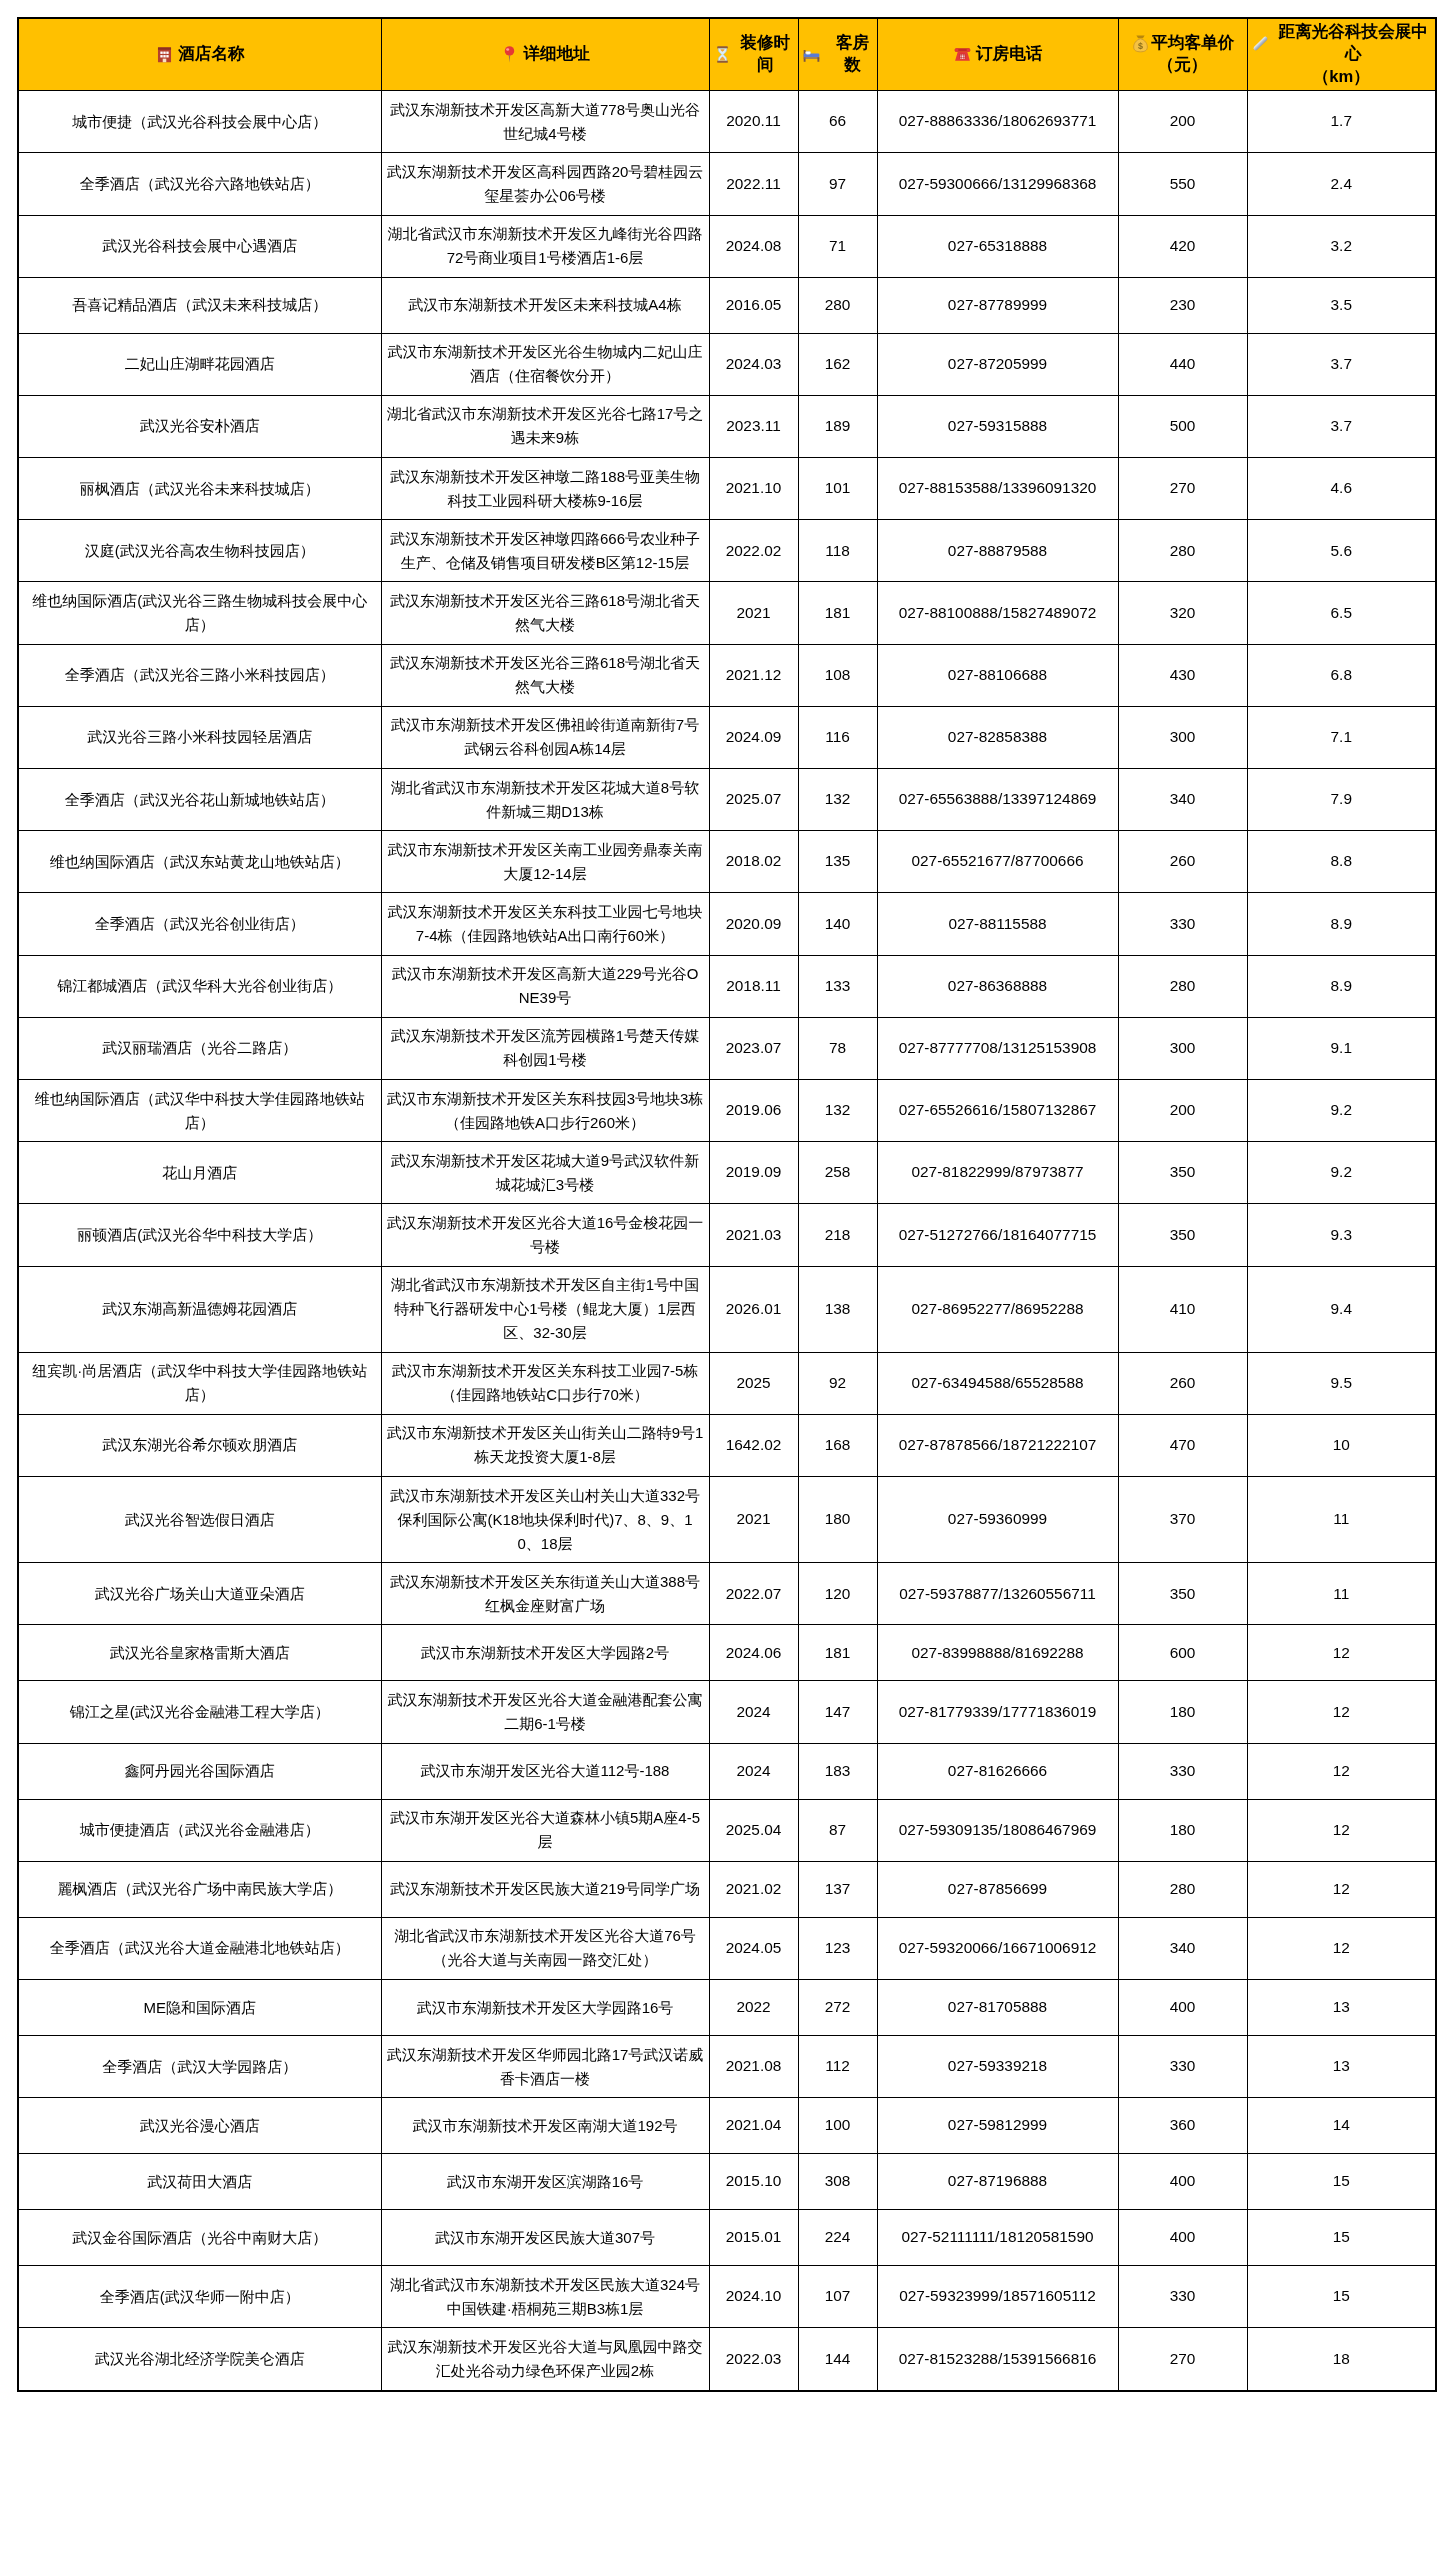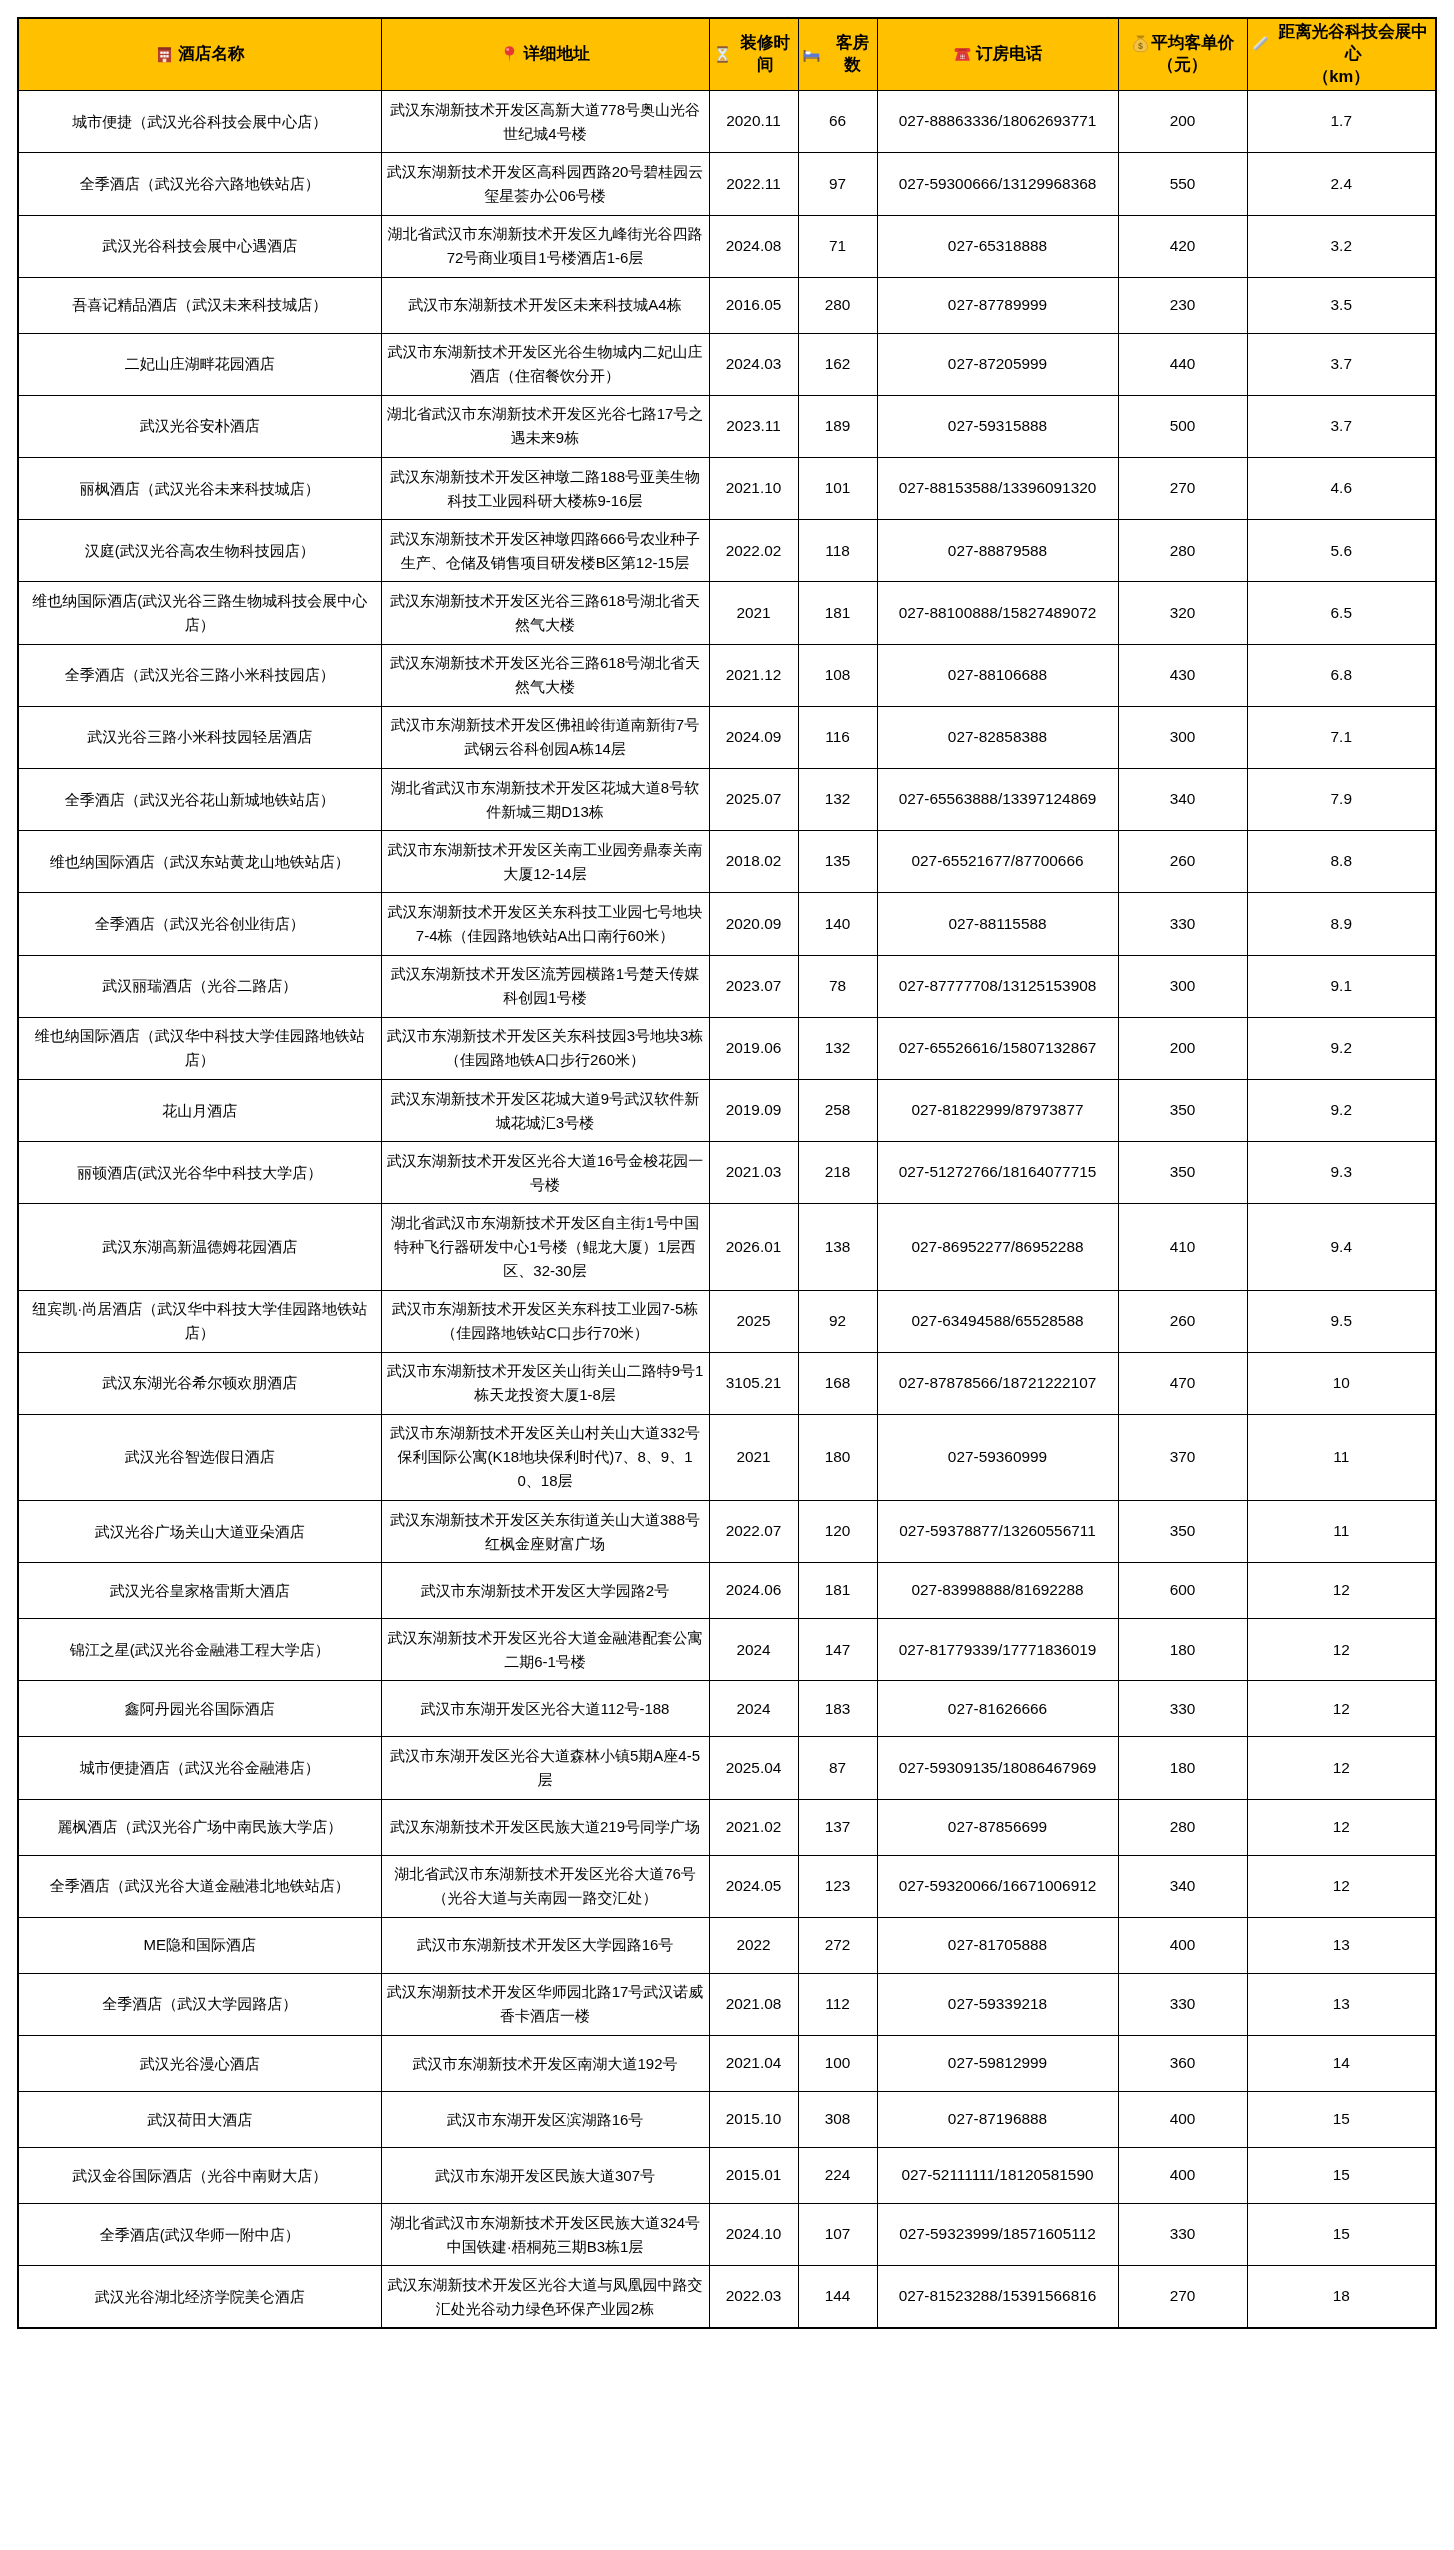--- a/index.html
+++ b/index.html
@@ -281,20 +281,29 @@
         <tr>
           <td>全季酒店（武汉光谷创业街店）</td>
           <td>武汉东湖新技术开发区关东科技工业园七号地块7-4栋（佳园路地铁站A出口南行60米）</td>
           <td class="num">2020.09</td>
           <td class="num">140</td>
           <td class="num">027-88115588</td>
           <td class="num">330</td>
           <td class="num">8.9</td>
         </tr>
         <tr>
+          <td>锦江都城酒店（武汉华科大光谷创业街店）</td>
+          <td>武汉市东湖新技术开发区高新大道229号光谷ONE39号</td>
+          <td class="num">2018.11</td>
+          <td class="num">133</td>
+          <td class="num">027-86368888</td>
+          <td class="num">280</td>
+          <td class="num">8.9</td>
+        </tr>
+        <tr>
           <td>武汉丽瑞酒店（光谷二路店）</td>
           <td>武汉东湖新技术开发区流芳园横路1号楚天传媒科创园1号楼</td>
           <td class="num">2023.07</td>
           <td class="num">78</td>
           <td class="num">027-87777708/13125153908</td>
           <td class="num">300</td>
           <td class="num">9.1</td>
         </tr>
         <tr>
           <td>维也纳国际酒店（武汉华中科技大学佳园路地铁站店）</td>
@@ -337,21 +346,21 @@
           <td>武汉市东湖新技术开发区关东科技工业园7-5栋（佳园路地铁站C口步行70米）</td>
           <td class="num">2025</td>
           <td class="num">92</td>
           <td class="num">027-63494588/65528588</td>
           <td class="num">260</td>
           <td class="num">9.5</td>
         </tr>
         <tr>
           <td>武汉东湖光谷希尔顿欢朋酒店</td>
           <td>武汉市东湖新技术开发区关山街关山二路特9号1栋天龙投资大厦1-8层</td>
-          <td class="num">3105.21</td>
+          <td class="num">1642.02</td>
           <td class="num">168</td>
           <td class="num">027-87878566/18721222107</td>
           <td class="num">470</td>
           <td class="num">10</td>
         </tr>
         <tr>
           <td>武汉光谷智选假日酒店</td>
           <td>武汉市东湖新技术开发区关山村关山大道332号保利国际公寓(K18地块保利时代)7、8、9、10、18层</td>
           <td class="num">2021</td>
           <td class="num">180</td>

